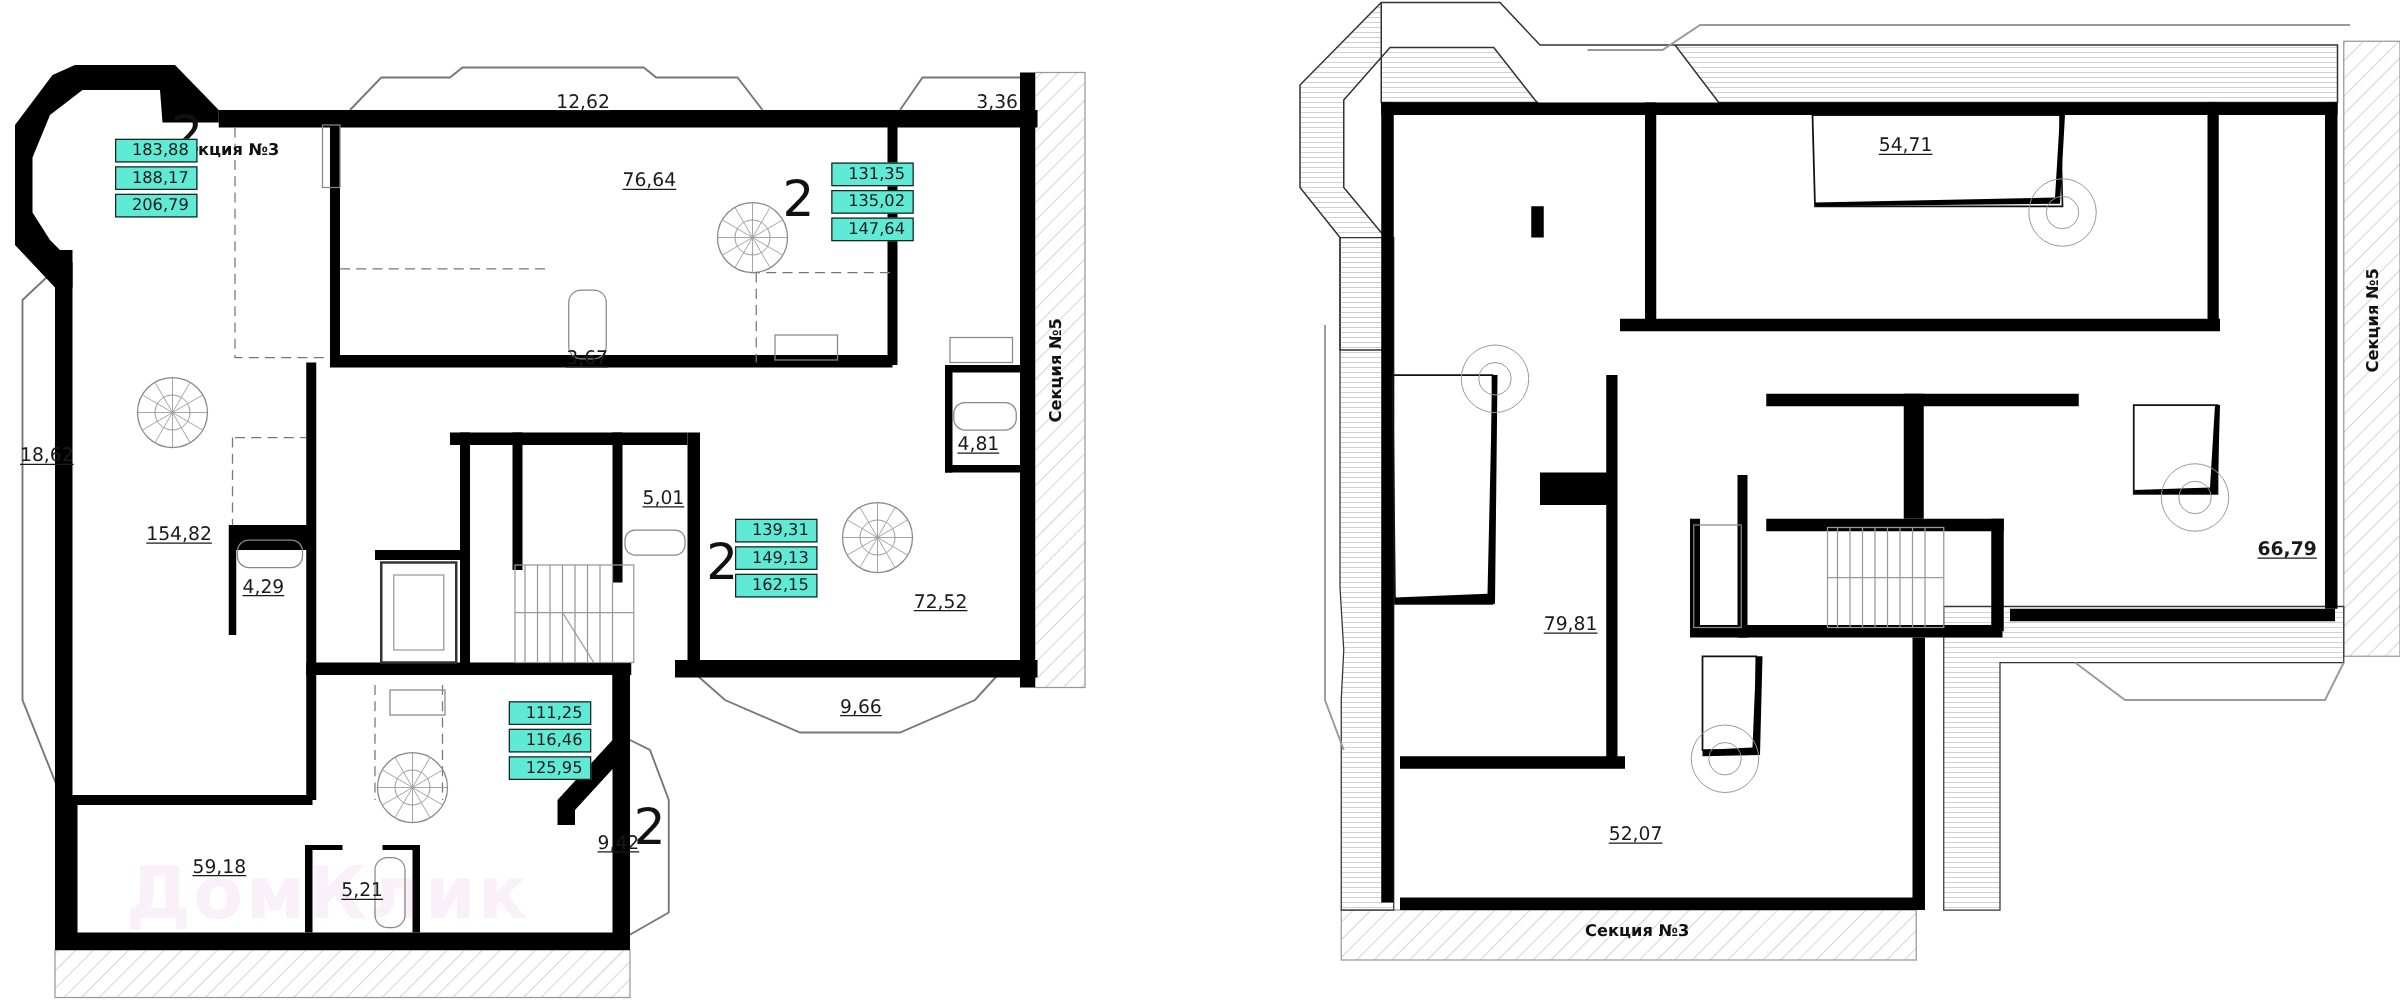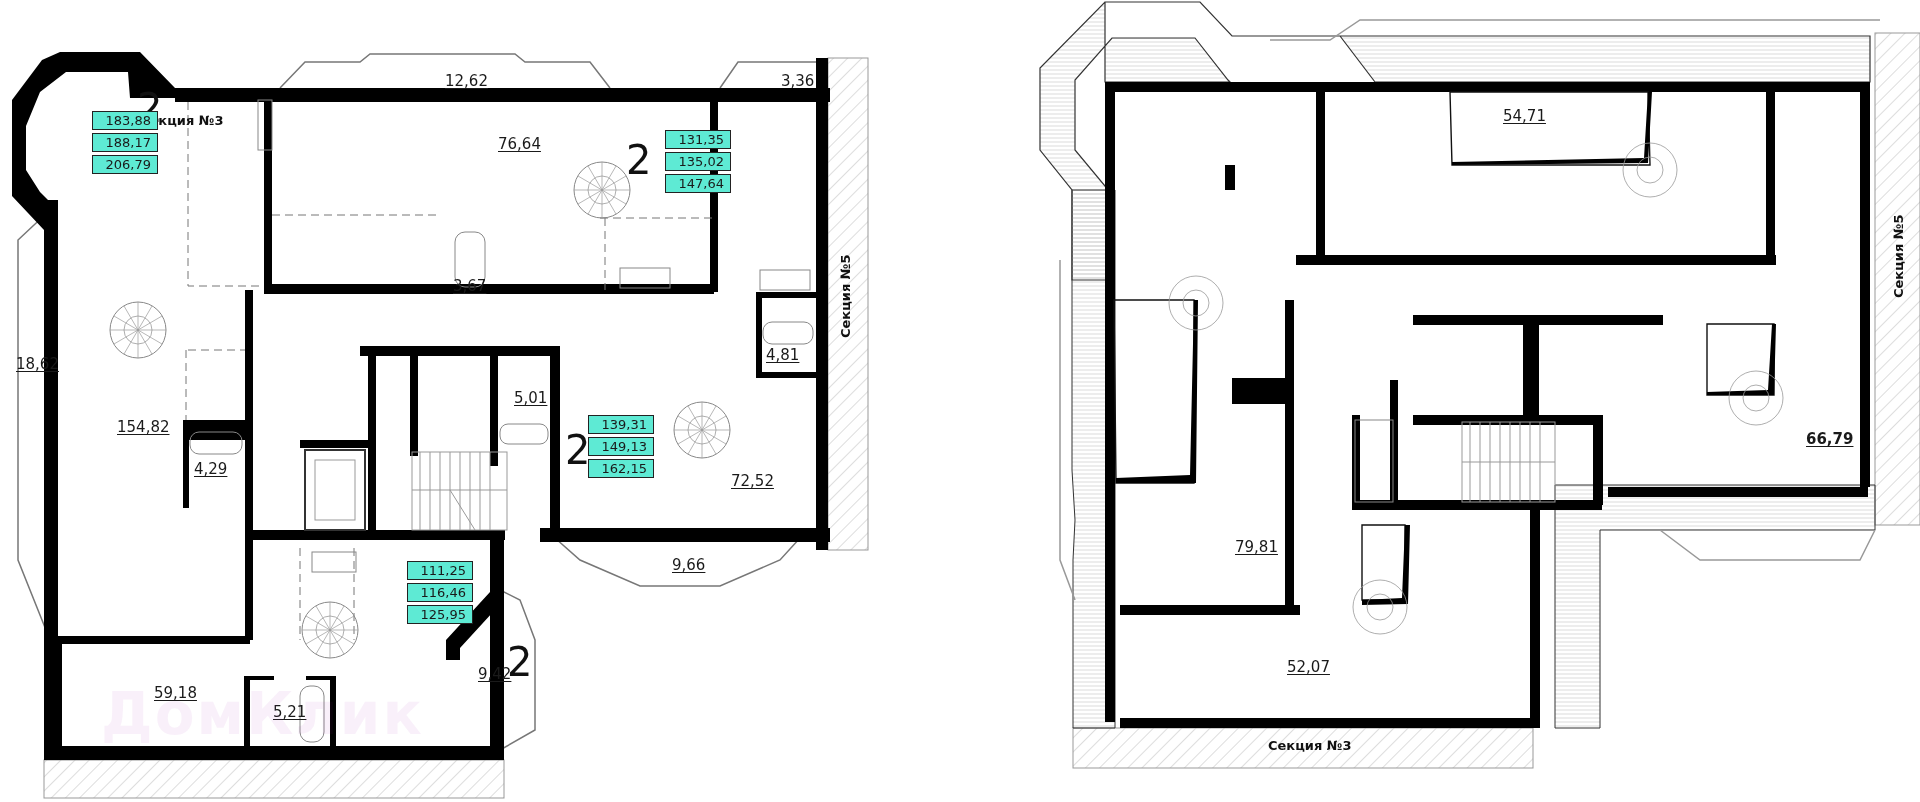--- a/index.html
+++ b/index.html
@@ -265,17 +265,17 @@
 <div class="lbl" style="left:731px;top:472px;">72,52</div>
 <div class="lbl" style="left:672px;top:556px;">9,66</div>
 <div class="lbl" style="left:154px;top:684px;">59,18</div>
 <div class="lbl" style="left:273px;top:703px;">5,21</div>
 <div class="lbl" style="left:478px;top:665px;">9,42</div>
 
 <div class="sect vert" style="left:1891px;top:298px;">Секция №5</div>
 <div class="sect" style="left:1268px;top:738px;">Секция №3</div>
 
 <div class="lbl" style="left:1503px;top:107px;">54,71</div>
-<div class="lbl" style="left:1235px;top:490px;margin-top:48px;">79,81</div>
+<div class="lbl" style="left:1235px;top:490px;">79,81</div>
 <div class="lbl" style="left:1806px;top:430px;font-weight:bold;">66,79</div>
 <div class="lbl" style="left:1287px;top:658px;">52,07</div>
 
 <div class="watermark">ДомКлик</div>
 
 </body></html>

